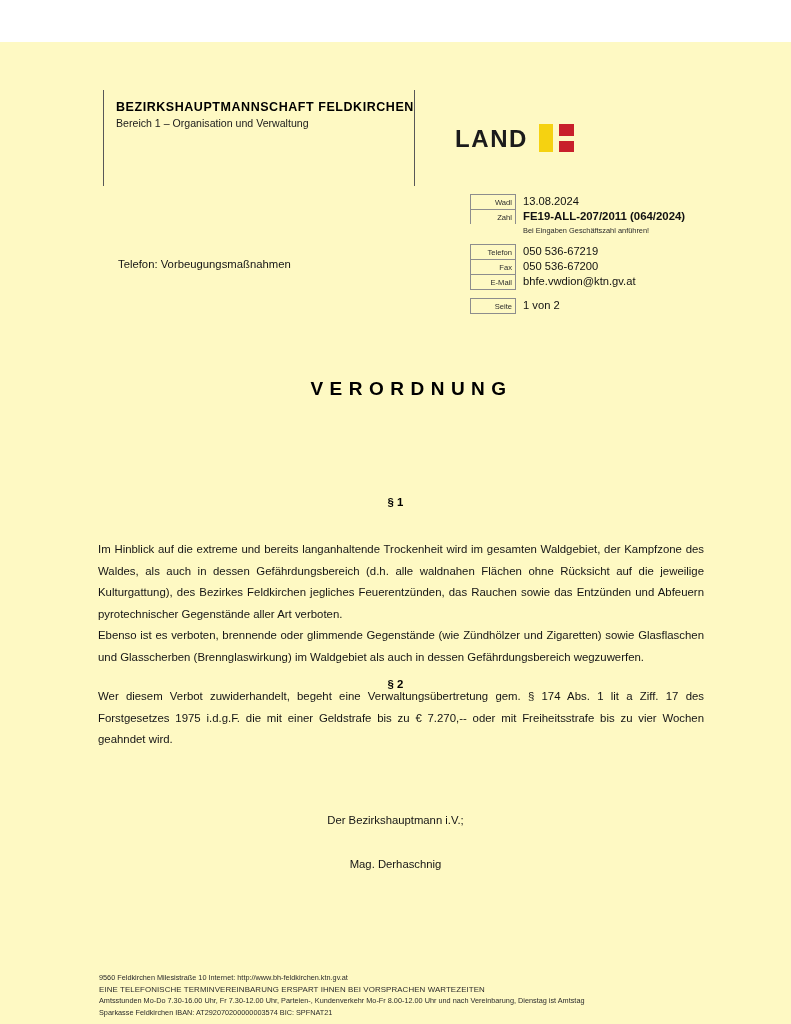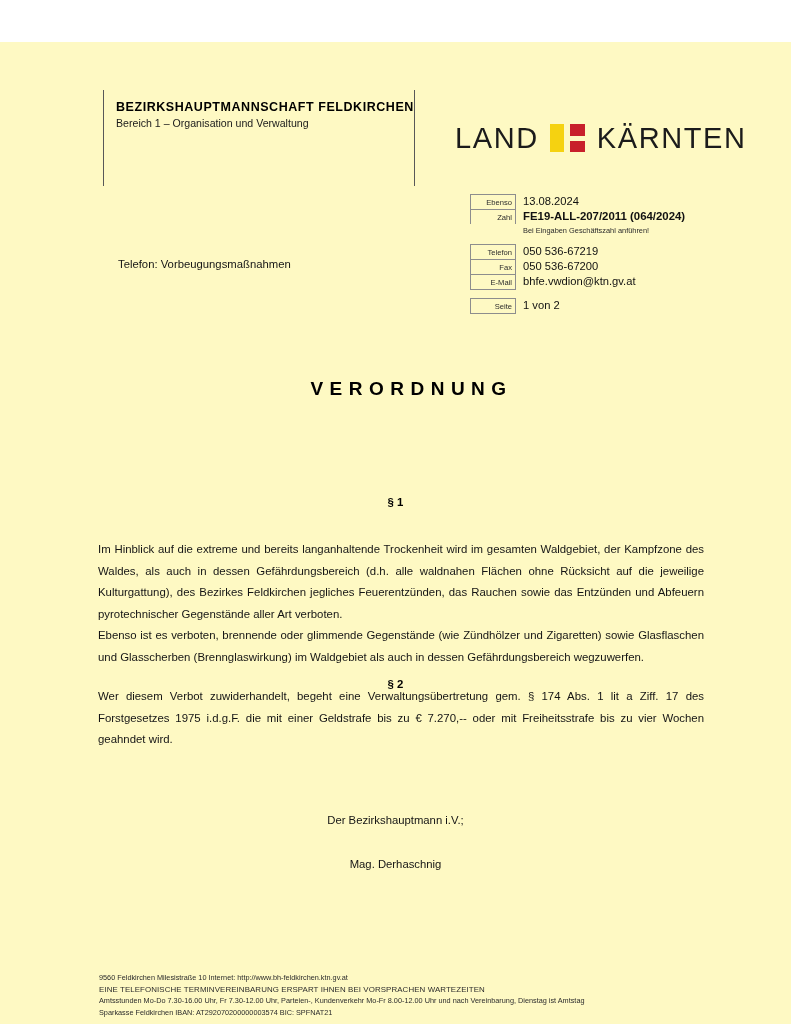--- a/index.html
+++ b/index.html
@@ -53,22 +53,22 @@
   
   .logo {
     position: absolute;
     left: 455px;
     top: 78px;
     display: flex;
     align-items: center;
     height: 36px;
   }
   .logo-word {
-    font-size: 29px;
-    font-weight: normal;
+    font-size: 24px;
+    font-weight: bold;
     letter-spacing: 1.6px;
     color: #1b1b1b;
     line-height: 29px;
     font-family: "Liberation Sans", sans-serif;
   }
   .logo-mark {
     display: inline-block;
     position: relative;
     width: 38px;
     height: 28px;
@@ -223,28 +223,27 @@
     <div class="org-dept">Bereich 1 – Organisation und Verwaltung</div>
   </div>
 
   <div class="logo">
     <span class="logo-word">LAND</span>
     <span class="logo-mark">
       <span class="logo-yellow"></span>
       <span class="logo-red-top"></span>
       <span class="logo-red-bottom"></span>
     </span>
-    <span class="logo-word">KÄRNTEN</span>
   </div>
 
   <div class="meta">
 
     <div class="meta-group">
       <div class="meta-row">
-        <div class="meta-label">Ebenso</div>
+        <div class="meta-label">Wadl</div>
         <div class="meta-value">13.08.2024</div>
       </div>
       <div class="meta-row">
         <div class="meta-label">Zahl</div>
         <div class="meta-value bold">FE19-ALL-207/2011 (064/2024)</div>
       </div>
       <div class="meta-note">Bei Eingaben Geschäftszahl anführen!</div>
     </div>
 
     <div class="meta-group">

